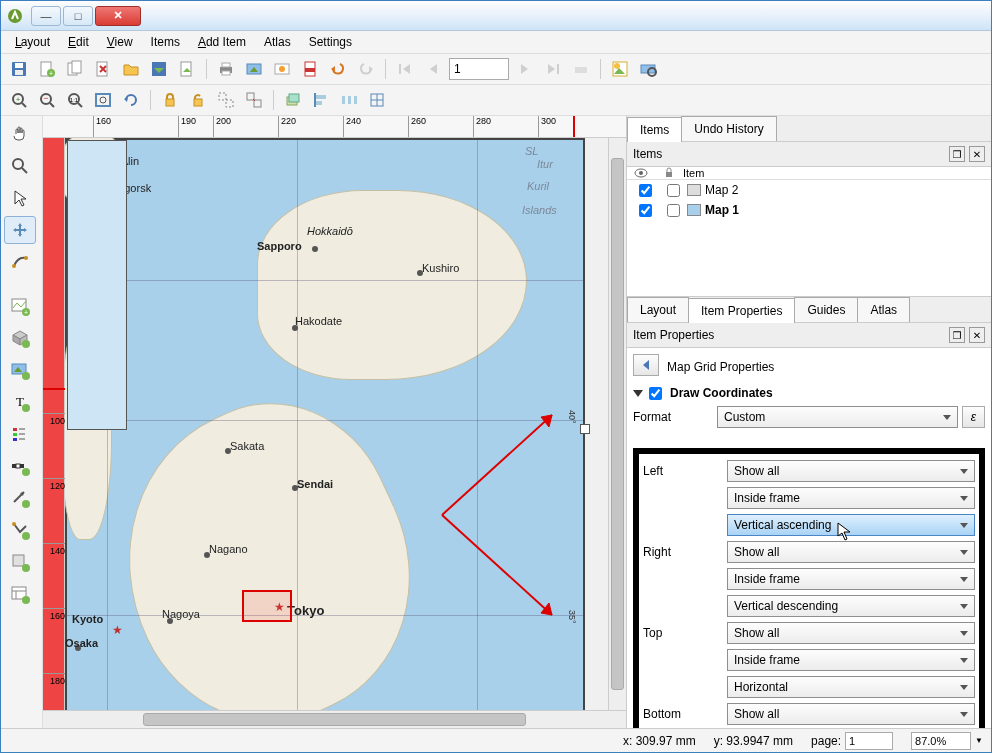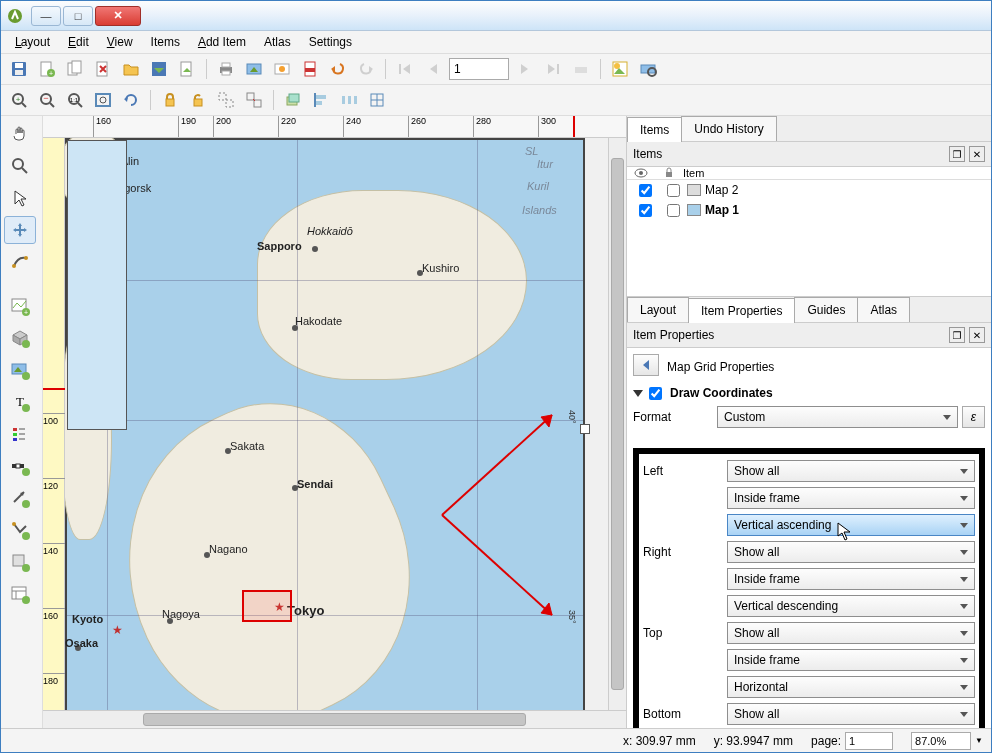--- a/index.html
+++ b/index.html
@@ -29,21 +29,21 @@
 .lefttools { width: 42px; background: #f4f4f4; border-right: 1px solid #ddd; display: flex; flex-direction: column; padding: 4px 3px; gap: 4px; }
 .lefttools .lt { width: 32px; height: 28px; display: flex; align-items: center; justify-content: center; border: 1px solid transparent; border-radius: 3px; }
 .lefttools .lt.active { background: #e0ecf8; border-color: #8cb2d8; }
 .lefttools .lt svg { width: 20px; height: 20px; }
 
 .canvas-area { flex: 1; display: flex; flex-direction: column; position: relative; background: #fff; overflow: hidden; }
 .ruler-h { height: 22px; background: #f7f7f7; border-bottom: 1px solid #ccc; position: relative; font-size: 9px; overflow: hidden; }
 .ruler-h .tick { position: absolute; top: 0; height: 22px; border-left: 1px solid #999; padding-left: 2px; }
 .ruler-h .redmark { position: absolute; top: 0; width: 2px; height: 22px; background: #d00; }
 .canvas-body { flex: 1; display: flex; overflow: hidden; }
-.ruler-v { width: 22px; background: #fef9c3; border-right: 1px solid #ccc; position: relative; font-size: 9px; }
+.ruler-v { width: 22px; background: #ef4444; border-right: 1px solid #ccc; position: relative; font-size: 9px; text-align: right; }
 .ruler-v .tick { position: absolute; left: 0; width: 22px; border-top: 1px solid #999; padding-top: 2px; writing-mode: horizontal-tb; }
 .ruler-v .redmark { position: absolute; left: 0; height: 2px; width: 22px; background: #d00; }
 .canvas-view { flex: 1; background: #f0f0f0; position: relative; overflow: hidden; }
 
 .mapimg { position: absolute; }
 .map-main { left: 0; top: 0; width: 520px; height: 585px; background: linear-gradient(160deg,#a9d0ea 0%, #a9d0ea 100%); border: 2px solid #444; }
 .map-inset { position: absolute; left: 0; top: 0; width: 60px; height: 290px; background: #cde5f5; border: 1px solid #555; }
 .landmass { position: absolute; background: #f0ece0; border: 1px solid #c5c0a5; border-radius: 50%; }
 .label { position: absolute; font-size: 11px; color: #222; white-space: nowrap; }
 .label.bold { font-weight: bold; }

